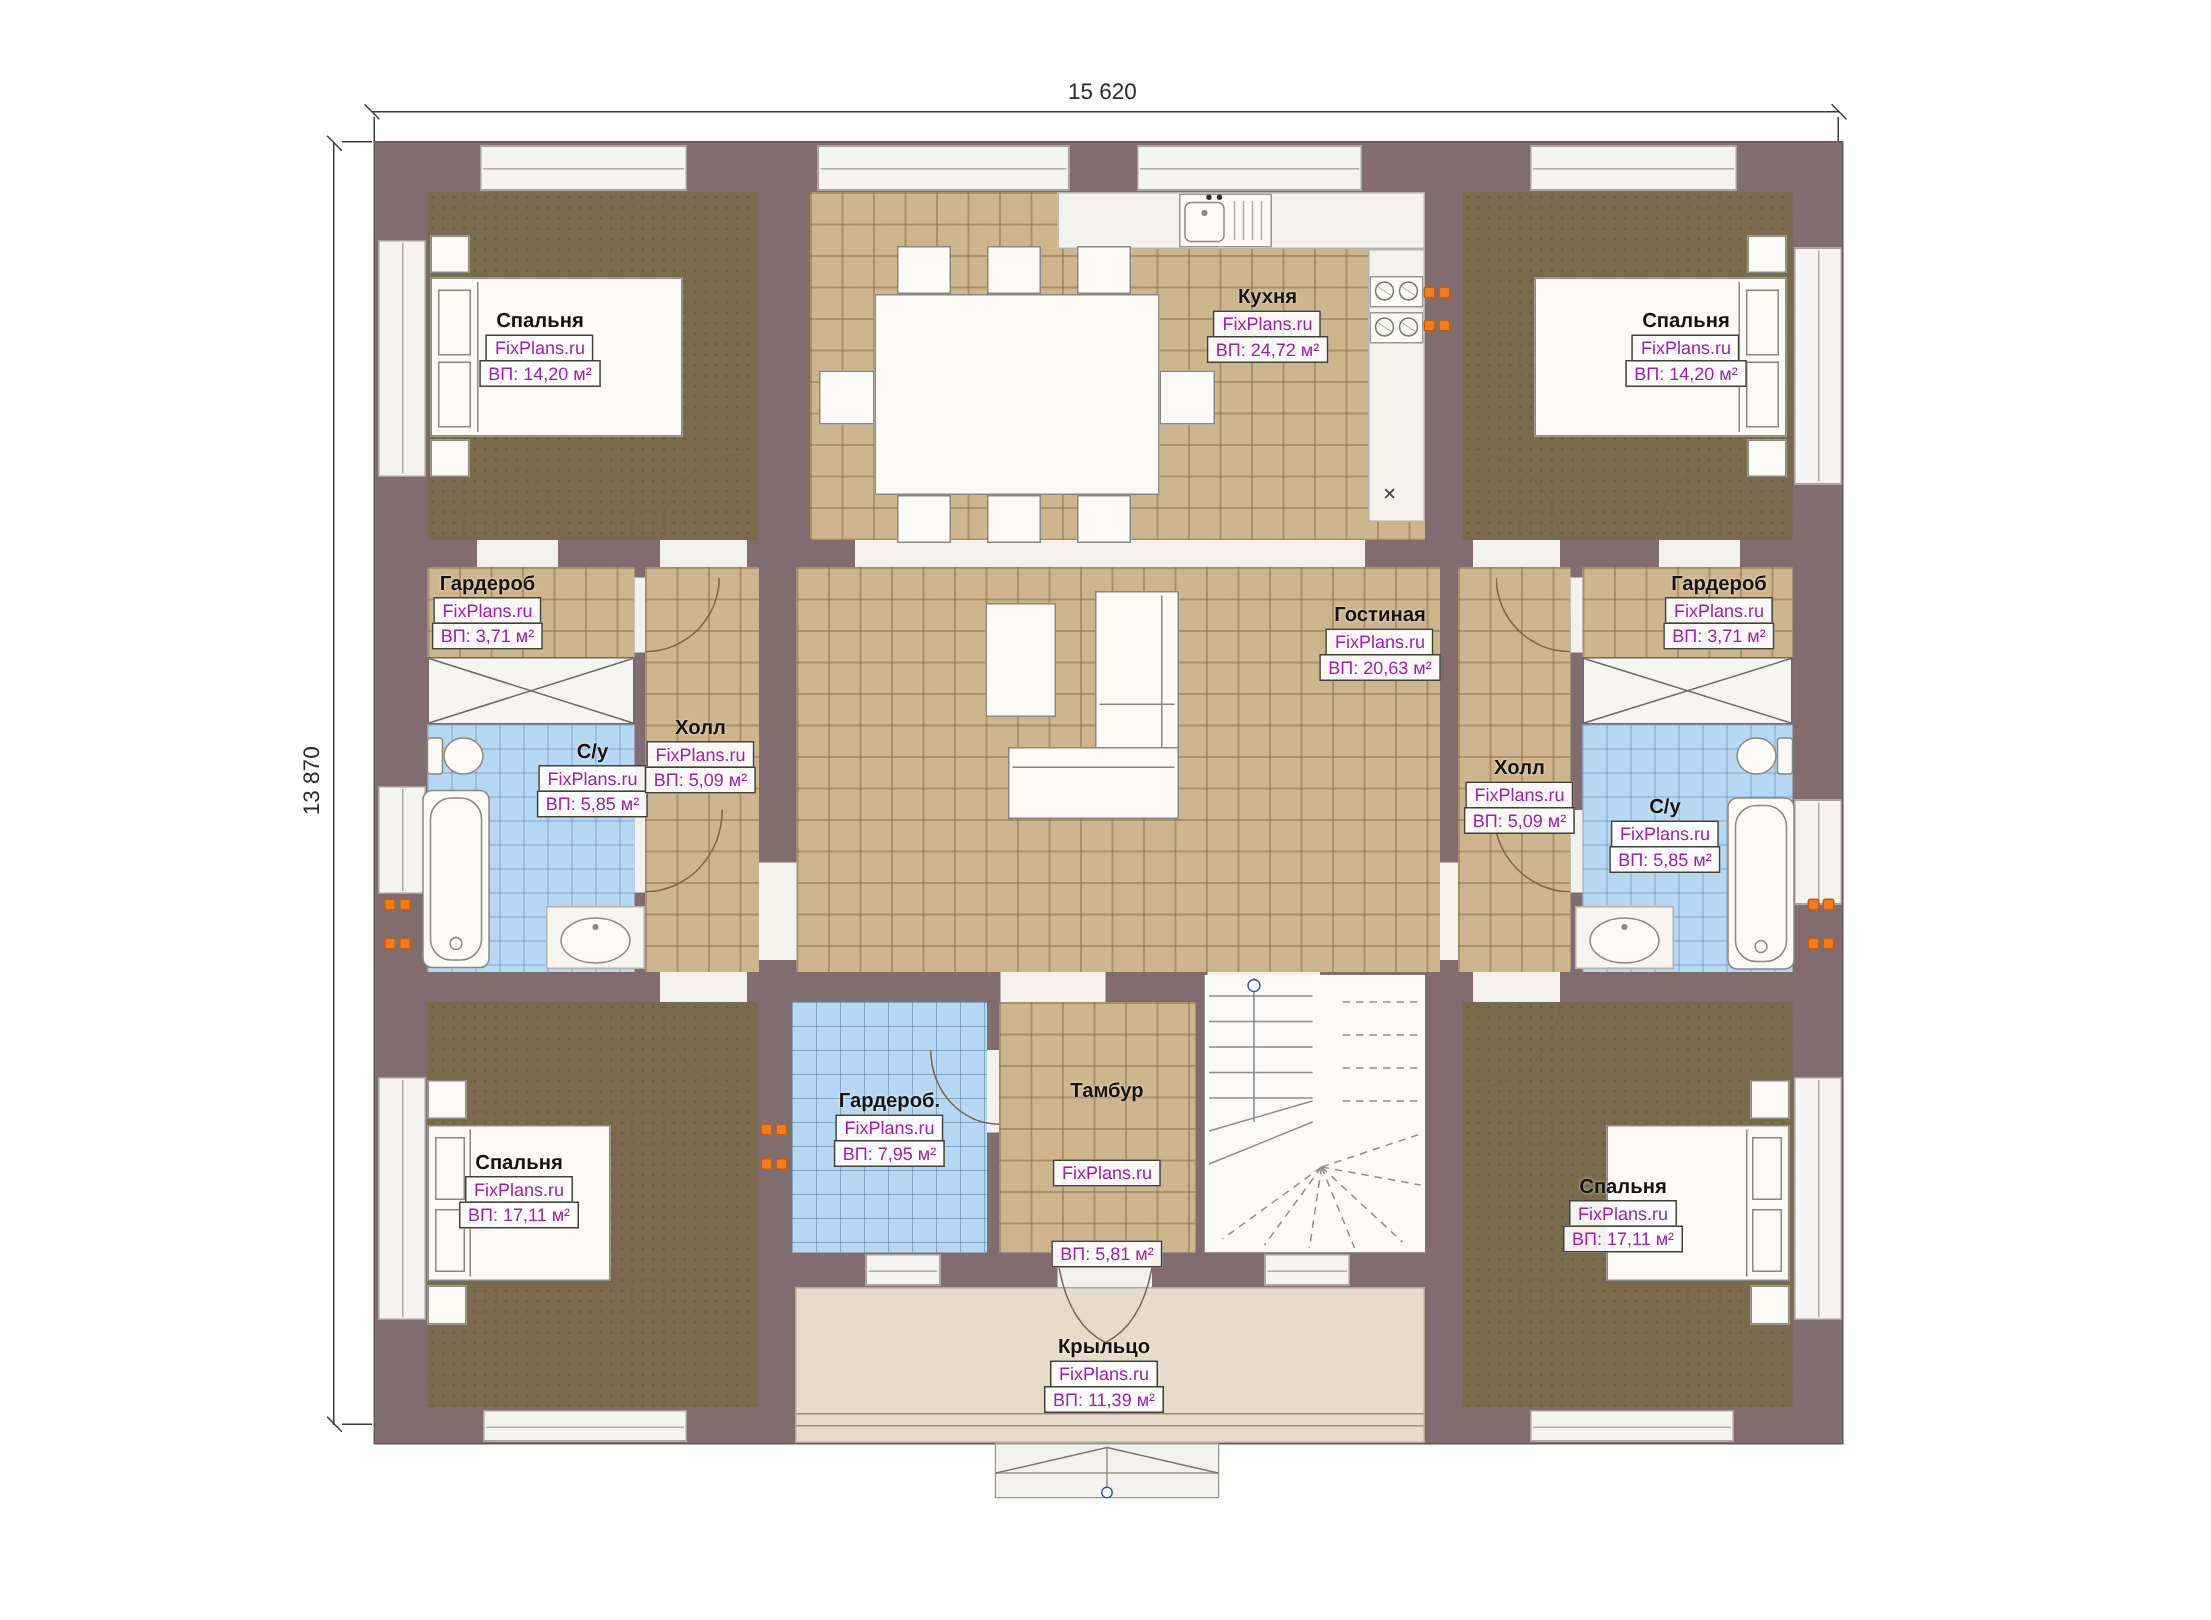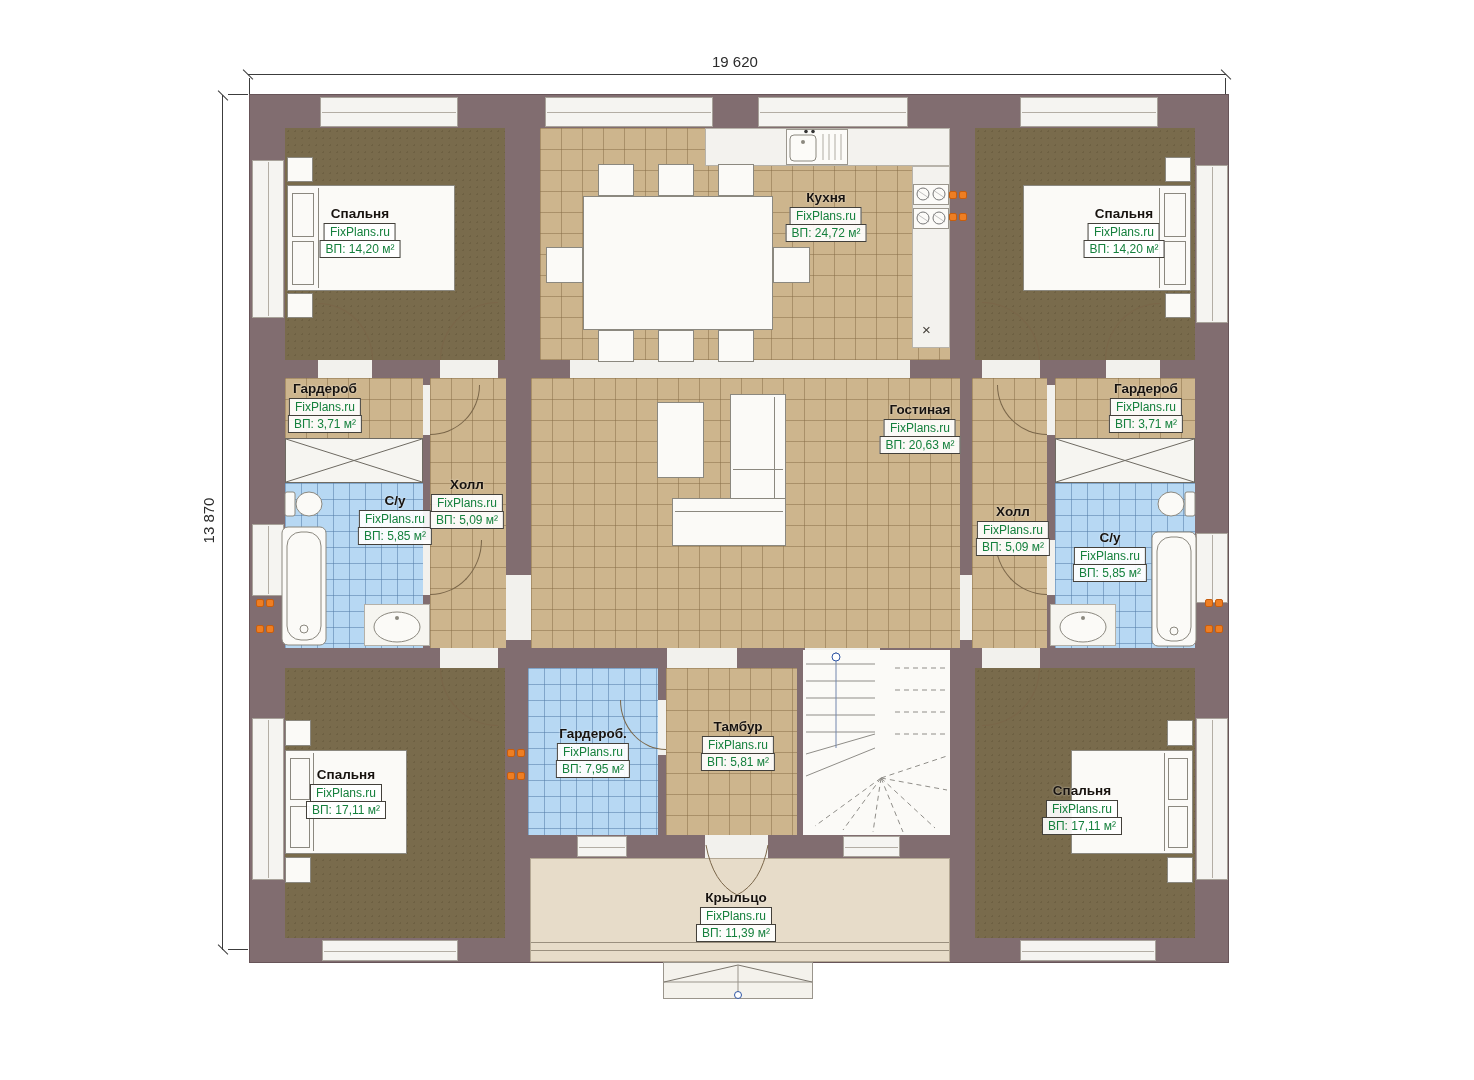--- a/index.html
+++ b/index.html
@@ -26,35 +26,35 @@
   .arc-tl{border-width:1px 0 0 1px;border-radius:100% 0 0 0;}
   .arc-tr{border-width:1px 1px 0 0;border-radius:0 100% 0 0;}
   .arc-bl{border-width:0 0 1px 1px;border-radius:0 0 0 100%;}
   .arc-br{border-width:0 1px 1px 0;border-radius:0 0 100% 0;}
   
   .socket-pair{display:flex;gap:2px;}
   .socket-pair .sq{width:8px;height:8px;border-radius:2px;background:#ee7e23;border:1px solid #c65d0e;box-sizing:border-box;}
   
   .rlabel{transform:translateX(-50%);display:flex;flex-direction:column;align-items:center;z-index:30;}
   .rlabel .t{font-weight:bold;font-size:13.5px;color:#17120e;white-space:nowrap;margin-bottom:2px;text-shadow:0 0 2px rgba(255,255,255,.75);}
-  .rlabel .bx{border:1px solid #43403a;background:rgba(255,255,255,.92);font-size:12px;line-height:16px;padding:0 5px;white-space:nowrap;color:#15803d;}
+  .rlabel .bx{border:1px solid #43403a;background:rgba(255,255,255,.92);font-size:12px;line-height:16px;padding:0 5px;white-space:nowrap;color:#a21caf;}
   .rlabel .bx + .bx{margin-top:-1px;}
   
   .dimline{background:#3c3c3c;}
   .dimtick{width:14px;height:1px;background:#3c3c3c;transform:rotate(45deg);}
   .dimlabel{font-size:15px;color:#2b2b2b;white-space:nowrap;}
   .xclose{font-size:15px;color:#44403a;line-height:15px;}
   .z5{z-index:5}.z6{z-index:6}.z8{z-index:8}
 </style>
 </head>
 <body>
 
 <div class="canvas">
 
-  <div class="abs dimlabel" style="left:712px;top:53px;">19 620</div>
+  <div class="abs dimlabel" style="left:712px;top:53px;">15 620</div>
   <div class="abs dimline" style="left:248px;top:74px;width:978px;height:1px;"></div>
   <div class="abs dimtick" style="left:241px;top:74px;"></div>
   <div class="abs dimtick" style="left:1219px;top:74px;"></div>
   <div class="abs dimline" style="left:249px;top:78px;width:1px;height:16px;"></div>
   <div class="abs dimline" style="left:1225px;top:78px;width:1px;height:16px;"></div>
 
   <div class="abs dimlabel" style="left:178px;top:512px;transform:rotate(-90deg);transform-origin:center;width:60px;text-align:center;">13 870</div>
   <div class="abs dimline" style="left:222px;top:95px;width:1px;height:855px;"></div>
   <div class="abs dimtick" style="left:216px;top:95px;"></div>
   <div class="abs dimtick" style="left:216px;top:949px;"></div>
@@ -325,21 +325,21 @@
   <div class="abs socket-pair z8" style="left:1205px;top:625px;">
       <span class="sq"></span>
       <span class="sq"></span>
     </div>
 
   <div class="abs rlabel" style="left:360px;top:206px;">
     <span class="t">Спальня</span>
     <span class="bx">FixPlans.ru</span>
     <span class="bx">ВП: 14,20 м²</span>
   </div>
-  <div class="abs rlabel" style="left:826px;top:190px;">
+  <div class="abs rlabel" style="left:845px;top:190px;">
     <span class="t">Кухня</span>
     <span class="bx">FixPlans.ru</span>
     <span class="bx">ВП: 24,72 м²</span>
   </div>
   <div class="abs rlabel" style="left:1124px;top:206px;">
     <span class="t">Спальня</span>
     <span class="bx">FixPlans.ru</span>
     <span class="bx">ВП: 14,20 м²</span>
   </div>
   <div class="abs rlabel" style="left:325px;top:381px;">
@@ -380,21 +380,21 @@
   <div class="abs rlabel" style="left:346px;top:767px;">
     <span class="t">Спальня</span>
     <span class="bx">FixPlans.ru</span>
     <span class="bx">ВП: 17,11 м²</span>
   </div>
   <div class="abs rlabel" style="left:593px;top:726px;">
     <span class="t">Гардероб.</span>
     <span class="bx">FixPlans.ru</span>
     <span class="bx">ВП: 7,95 м²</span>
   </div>
-  <div class="abs rlabel" style="left:738px;top:719px;">
+  <div class="abs rlabel" style="left:738px;top:719px;gap:37px;">
     <span class="t">Тамбур</span>
     <span class="bx">FixPlans.ru</span>
     <span class="bx">ВП: 5,81 м²</span>
   </div>
   <div class="abs rlabel" style="left:1082px;top:783px;">
     <span class="t">Спальня</span>
     <span class="bx">FixPlans.ru</span>
     <span class="bx">ВП: 17,11 м²</span>
   </div>
   <div class="abs rlabel" style="left:736px;top:890px;">

